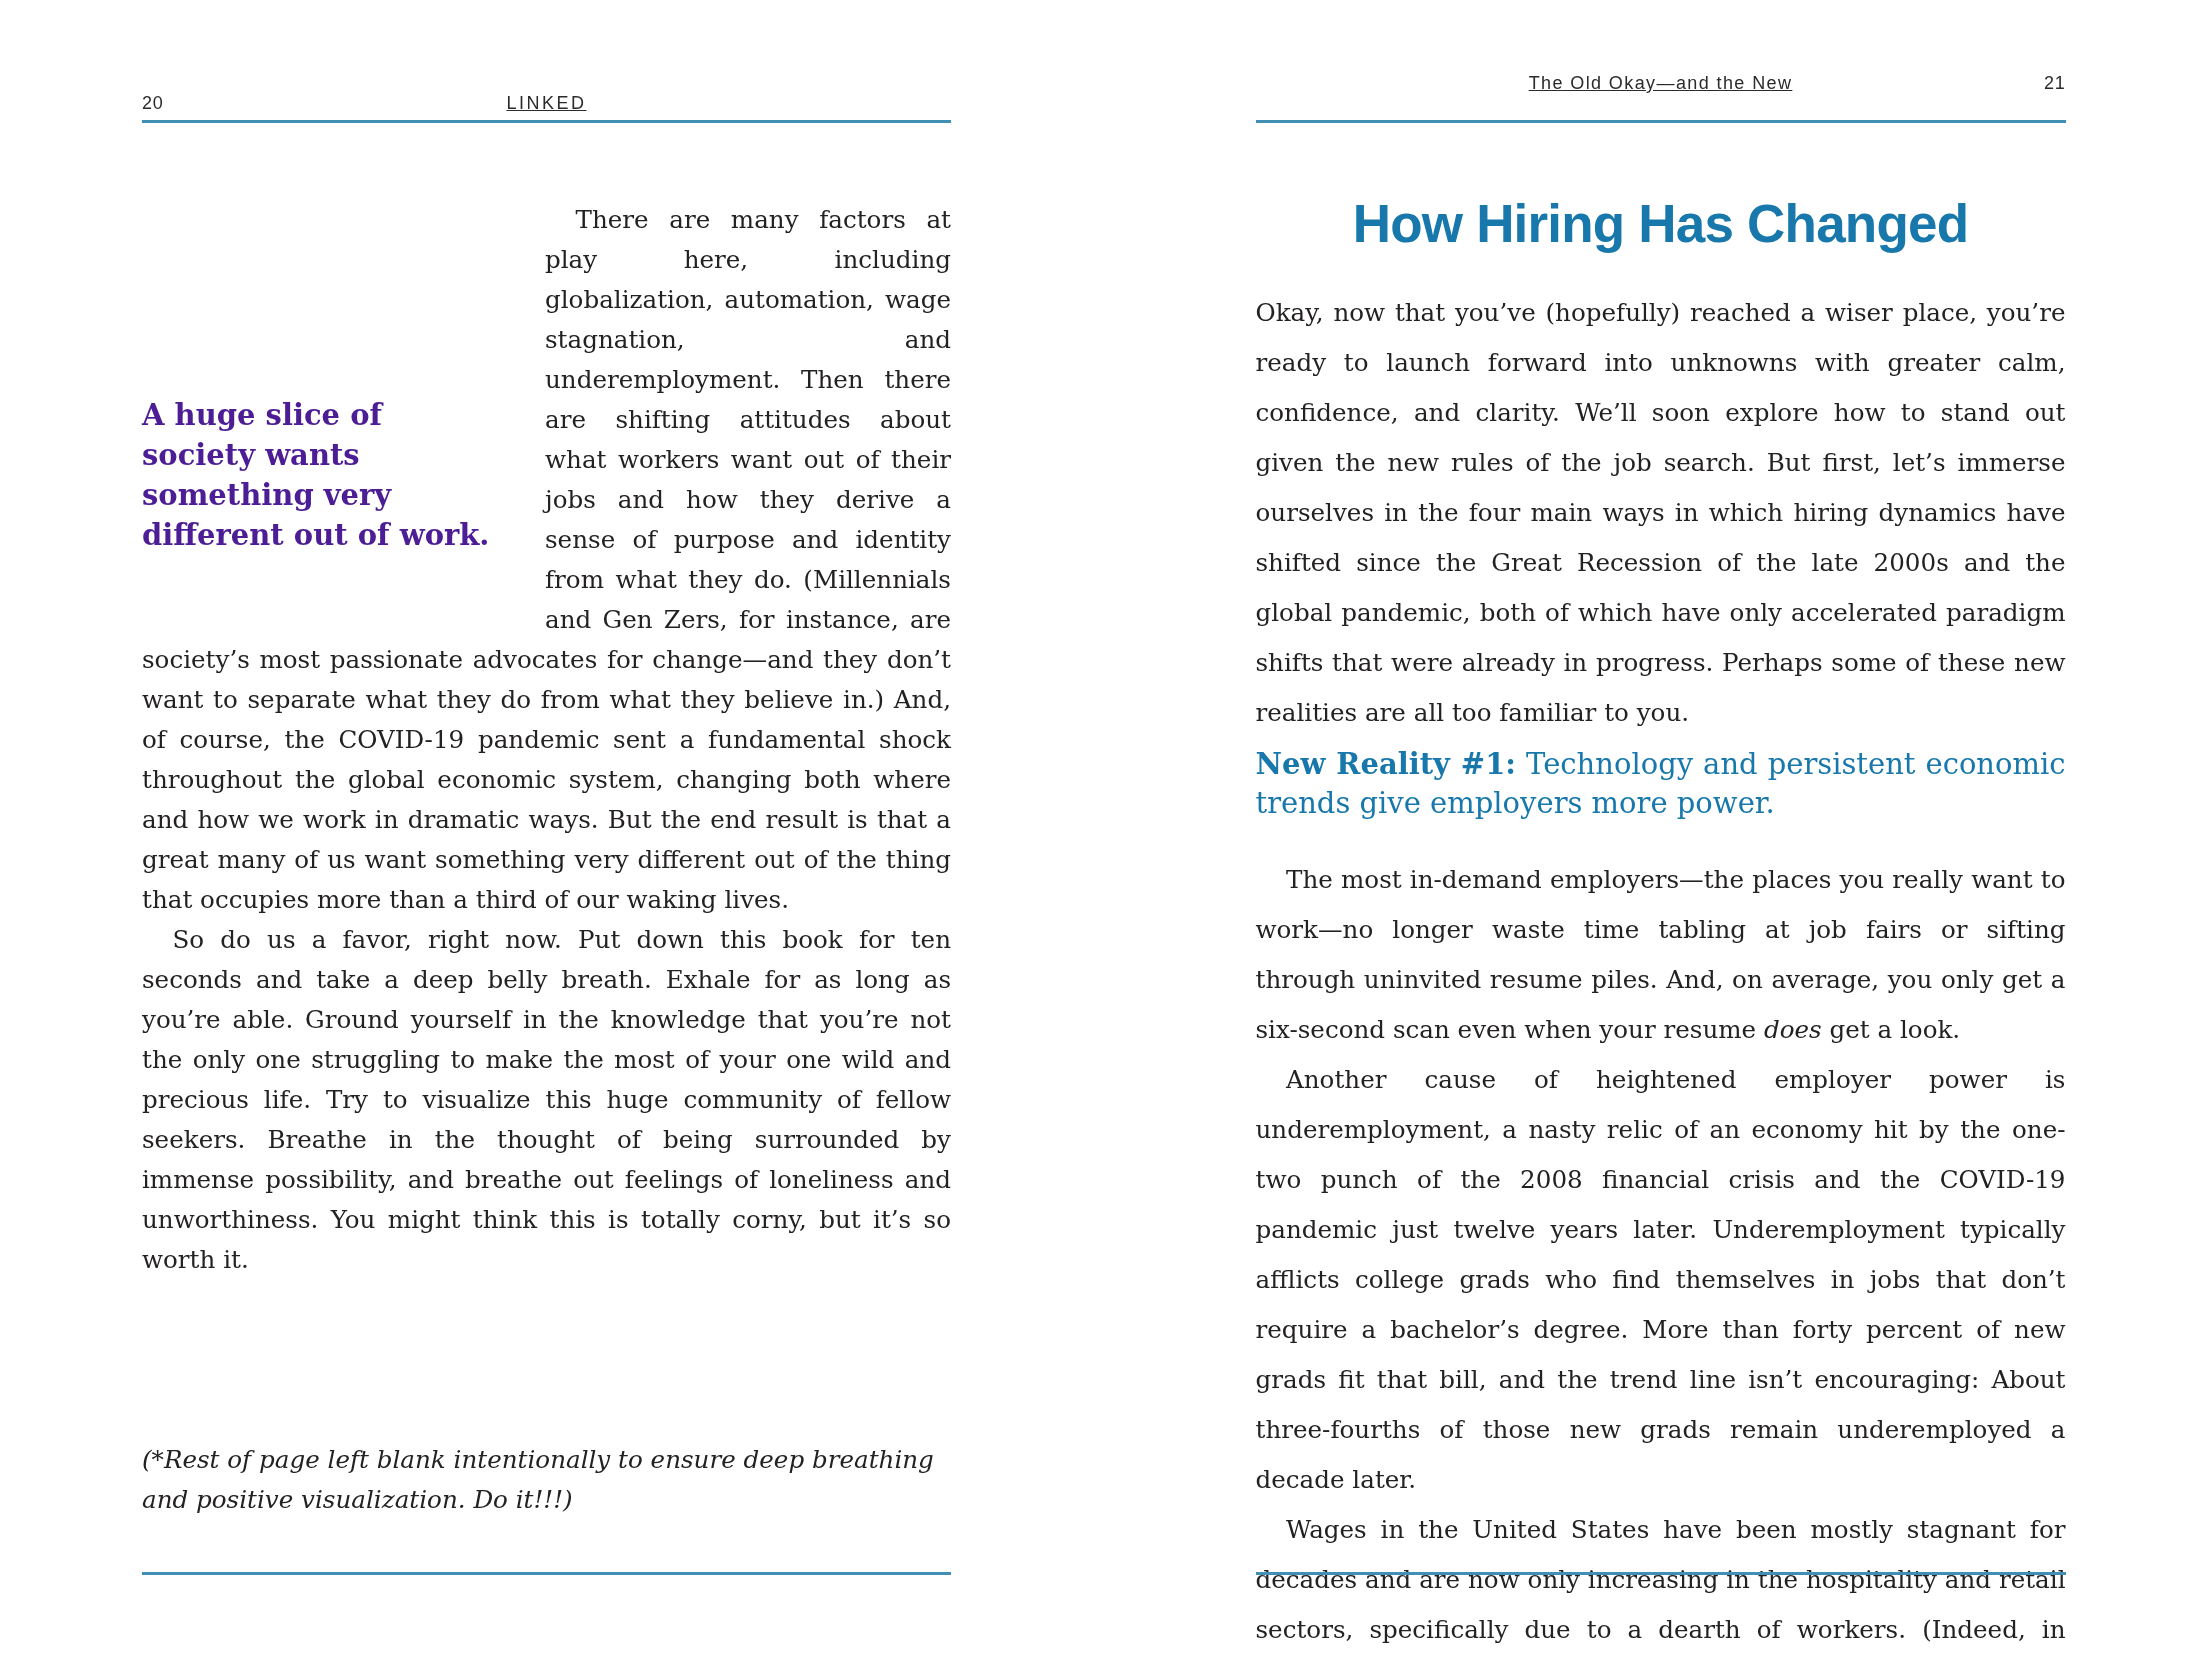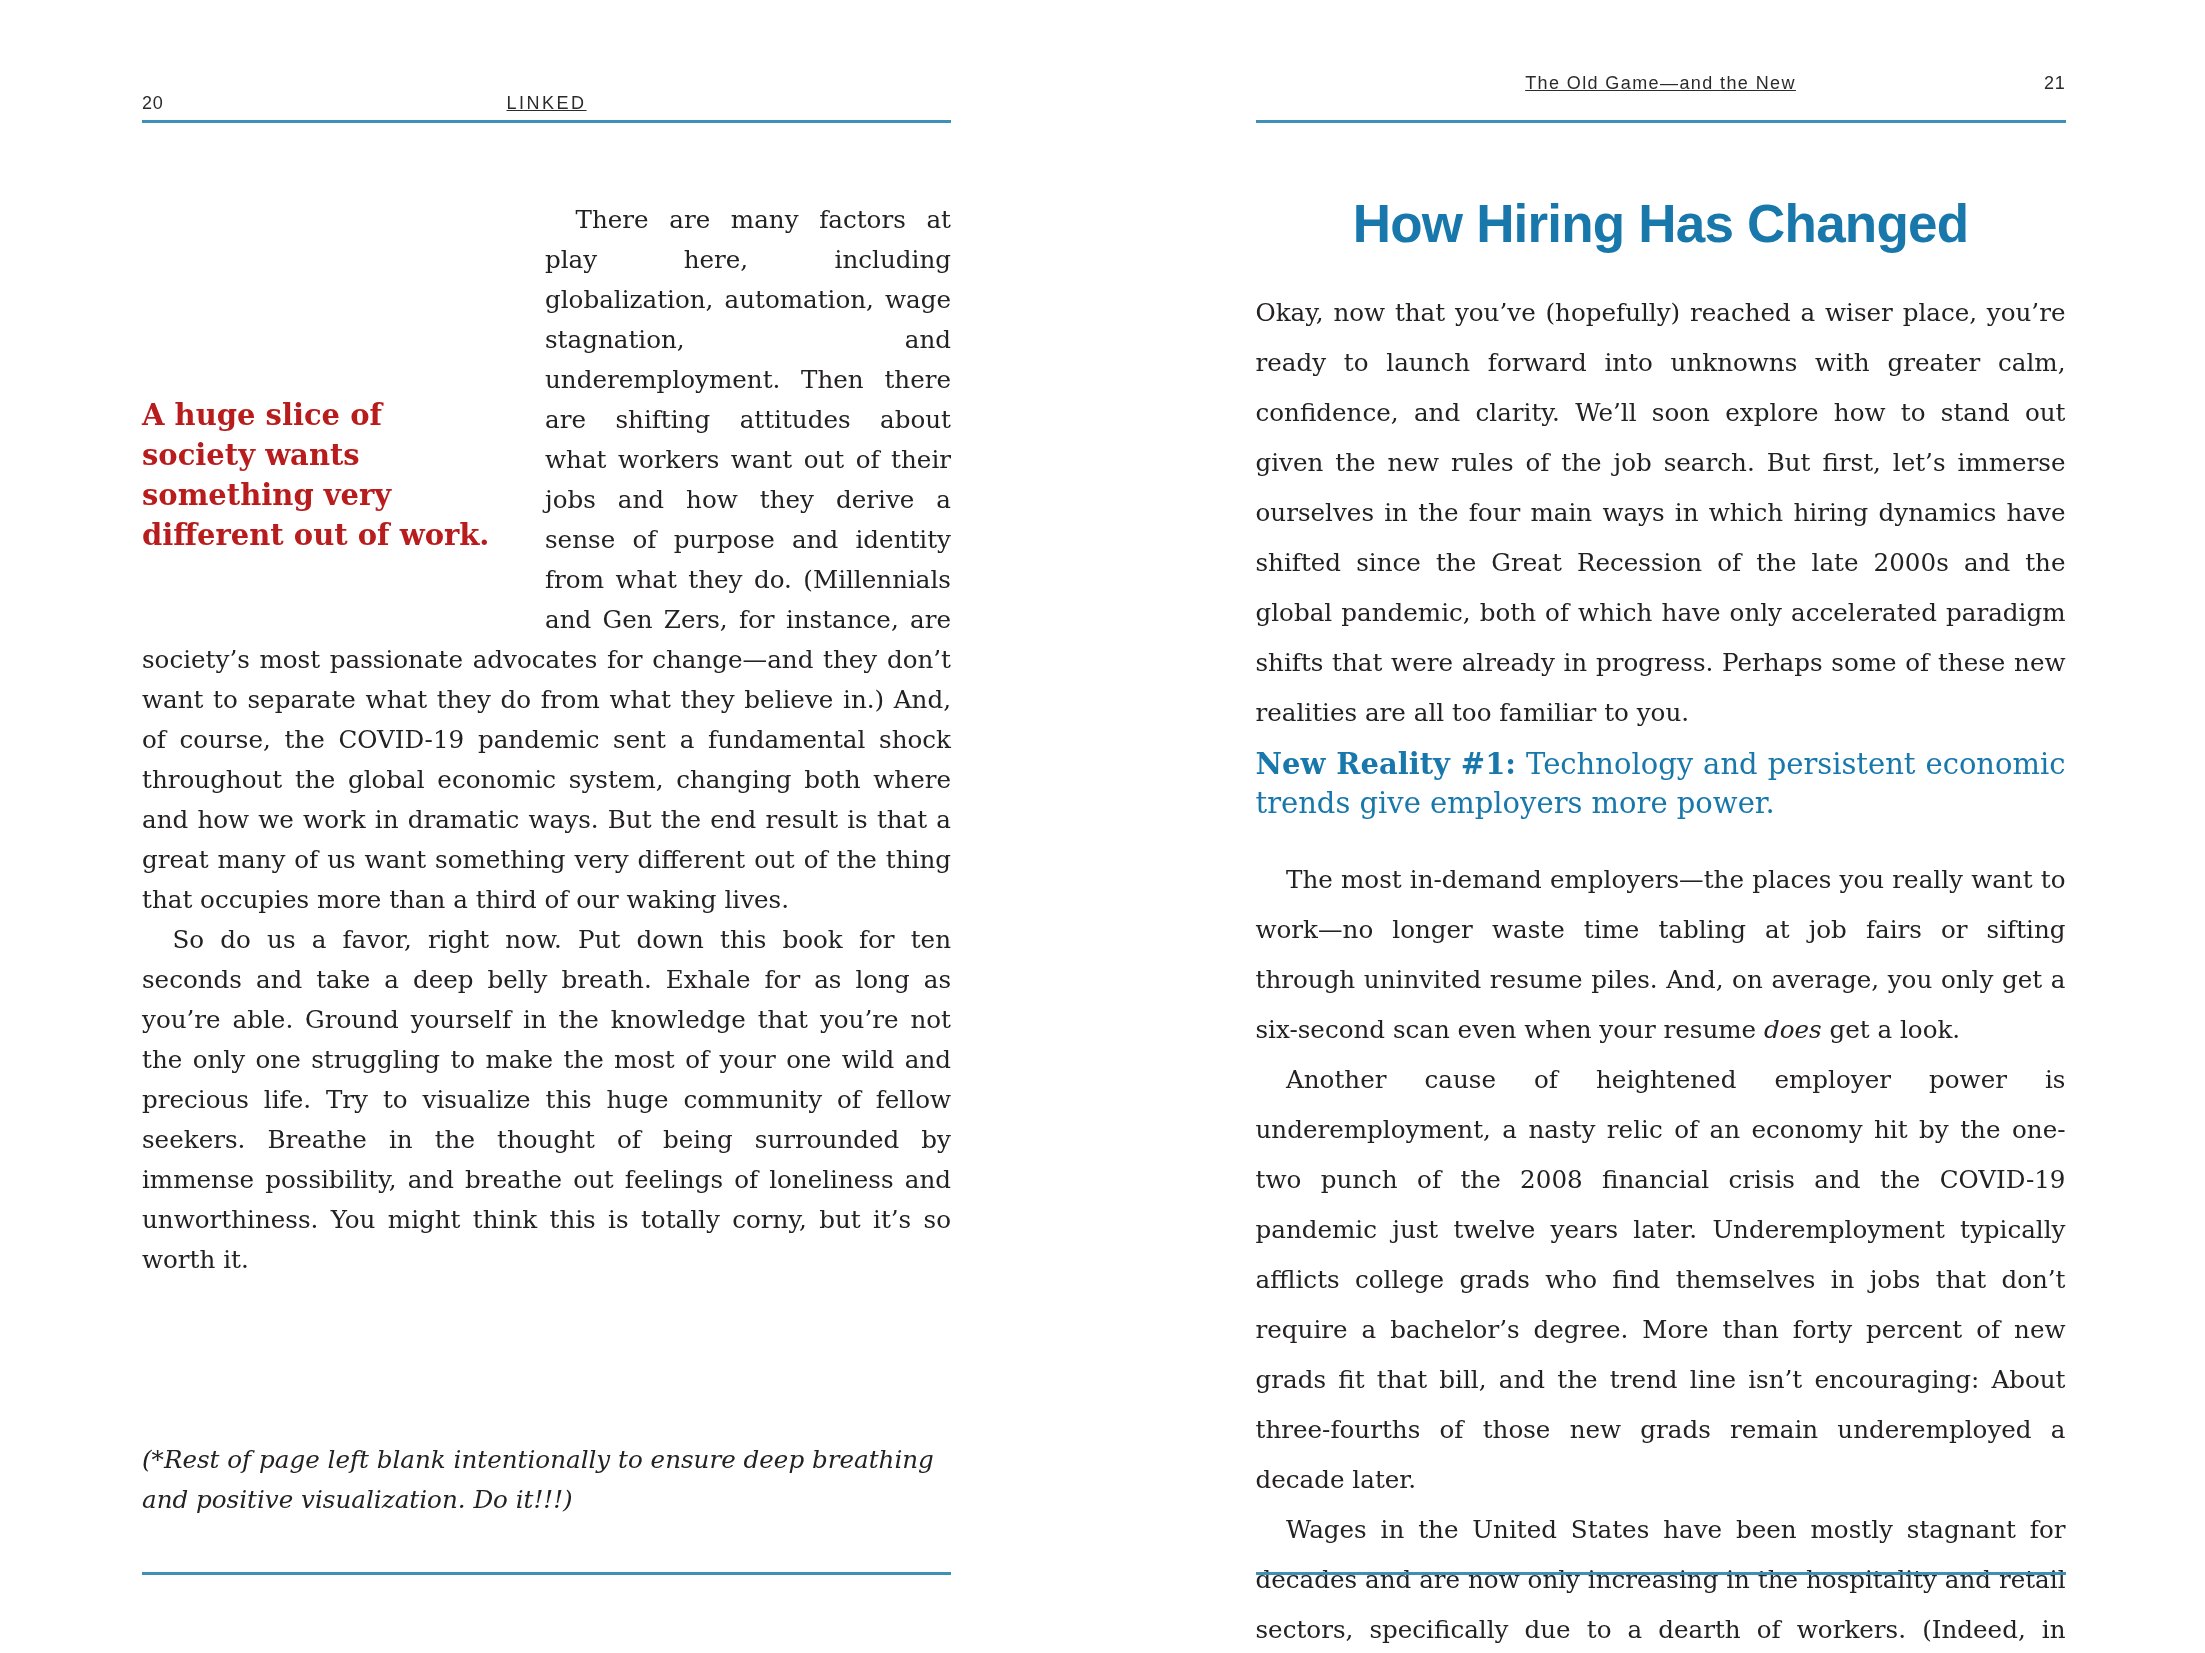--- a/index.html
+++ b/index.html
@@ -66,21 +66,21 @@
   .pullquote {
     display: block;
     float: left;
     width: 356px;
     margin: 159px 47px 0 0;
     padding-top: 36px;
     padding-bottom: 76px;
     font-weight: bold;
     font-size: 29px;
     line-height: 40px;
-    color: #b91c1c;
+    color: #4c1d95;
     text-align: left;
     text-indent: 0;
   }
 
   .chapter-heading {
     margin: 4px 0 37px 0;
     font-family: "Liberation Sans", sans-serif;
     font-weight: bold;
     font-size: 53px;
     line-height: 54px;
@@ -131,21 +131,21 @@
 
       <div class="footnote">(*Rest of page left blank intentionally to ensure deep breathing and positive visualization. Do it!!!)</div>
       <div class="foot-rule"></div>
     </div>
   </div>
 
   <div class="page right-pg">
     <div class="content right-pg">
       <div class="running-header">
         <span class="spacer-cell"></span>
-        <span class="running-title mixed">The Old Game—and the New</span>
+        <span class="running-title mixed">The Old Okay—and the New</span>
         <span class="folio-right">21</span>
       </div>
       <div class="head-rule"></div>
 
       <div class="body-flow right-flow">
         <h1 class="chapter-heading">How Hiring Has Changed</h1>
         <p class="body-text">Okay, now that you’ve (hopefully) reached a wiser place, you’re ready to launch forward into unknowns with greater calm, confidence, and clarity. We’ll soon explore how to stand out given the new rules of the job search. But first, let’s immerse ourselves in the four main ways in which hiring dynamics have shifted since the Great Recession of the late 2000s and the global pandemic, both of which have only accelerated paradigm shifts that were already in progress. Perhaps some of these new realities are all too familiar to you.</p>
         <p class="subheading"><span class="sub-label">New Reality #1:</span><span> Technology and persistent economic trends give employers more power.</span></p>
         <p class="body-text indented"><span>The most in-demand employers—the places you really want to work—no longer waste time tabling at job fairs or sifting through uninvited resume piles. And, on average, you only get a six-second scan even when your resume </span><span class="ital">does</span><span> get a look.</span></p>
         <p class="body-text indented">Another cause of heightened employer power is underemployment, a nasty relic of an economy hit by the one-two punch of the 2008 financial crisis and the COVID-19 pandemic just twelve years later. Underemployment typically afflicts college grads who find themselves in jobs that don’t require a bachelor’s degree. More than forty percent of new grads fit that bill, and the trend line isn’t encouraging: About three-fourths of those new grads remain underemployed a decade later.</p>

